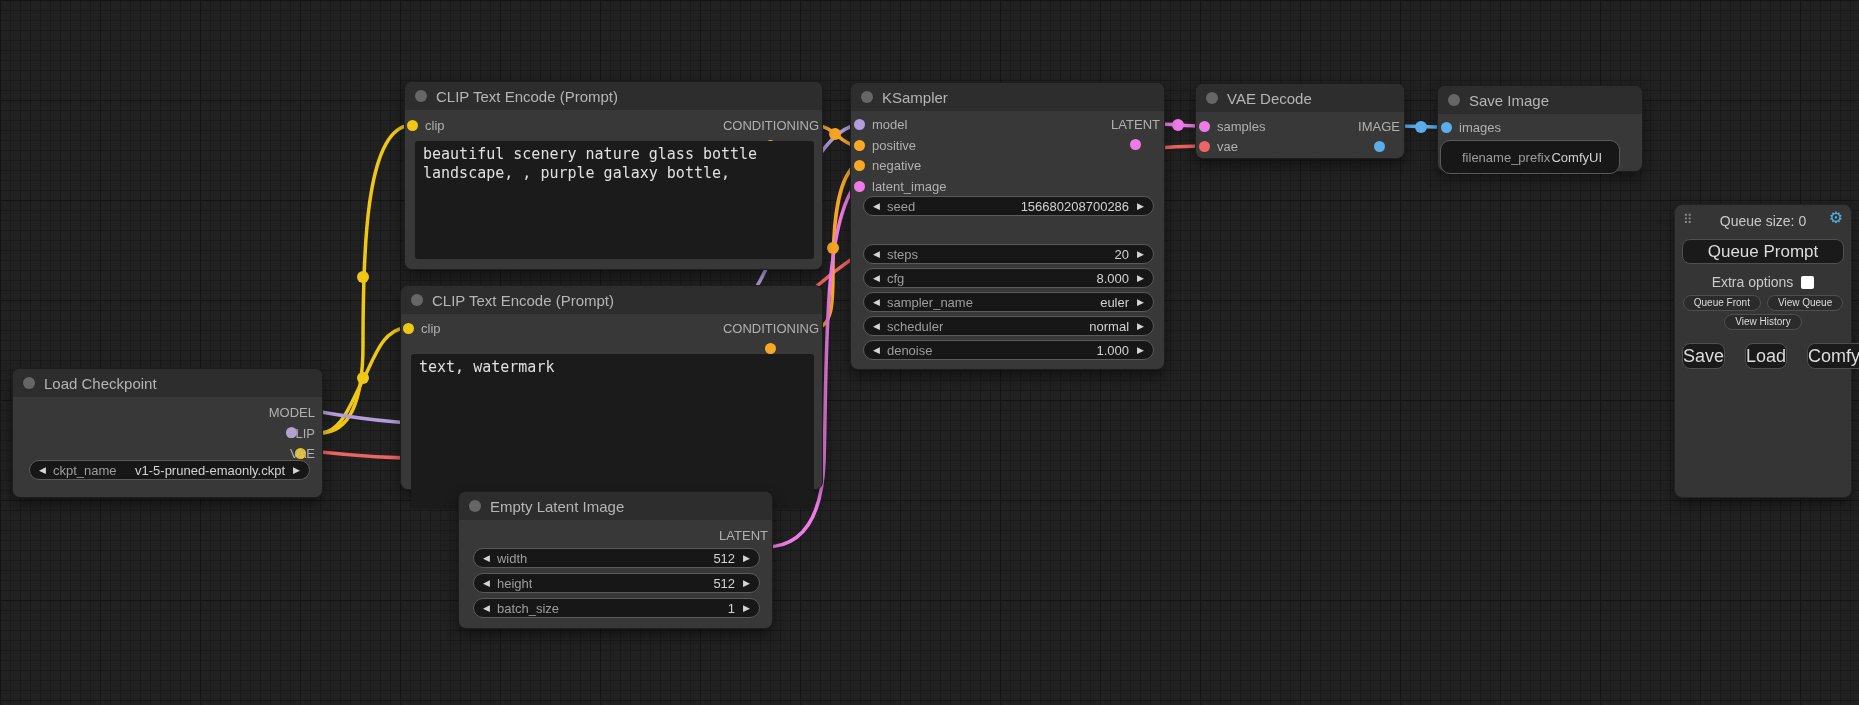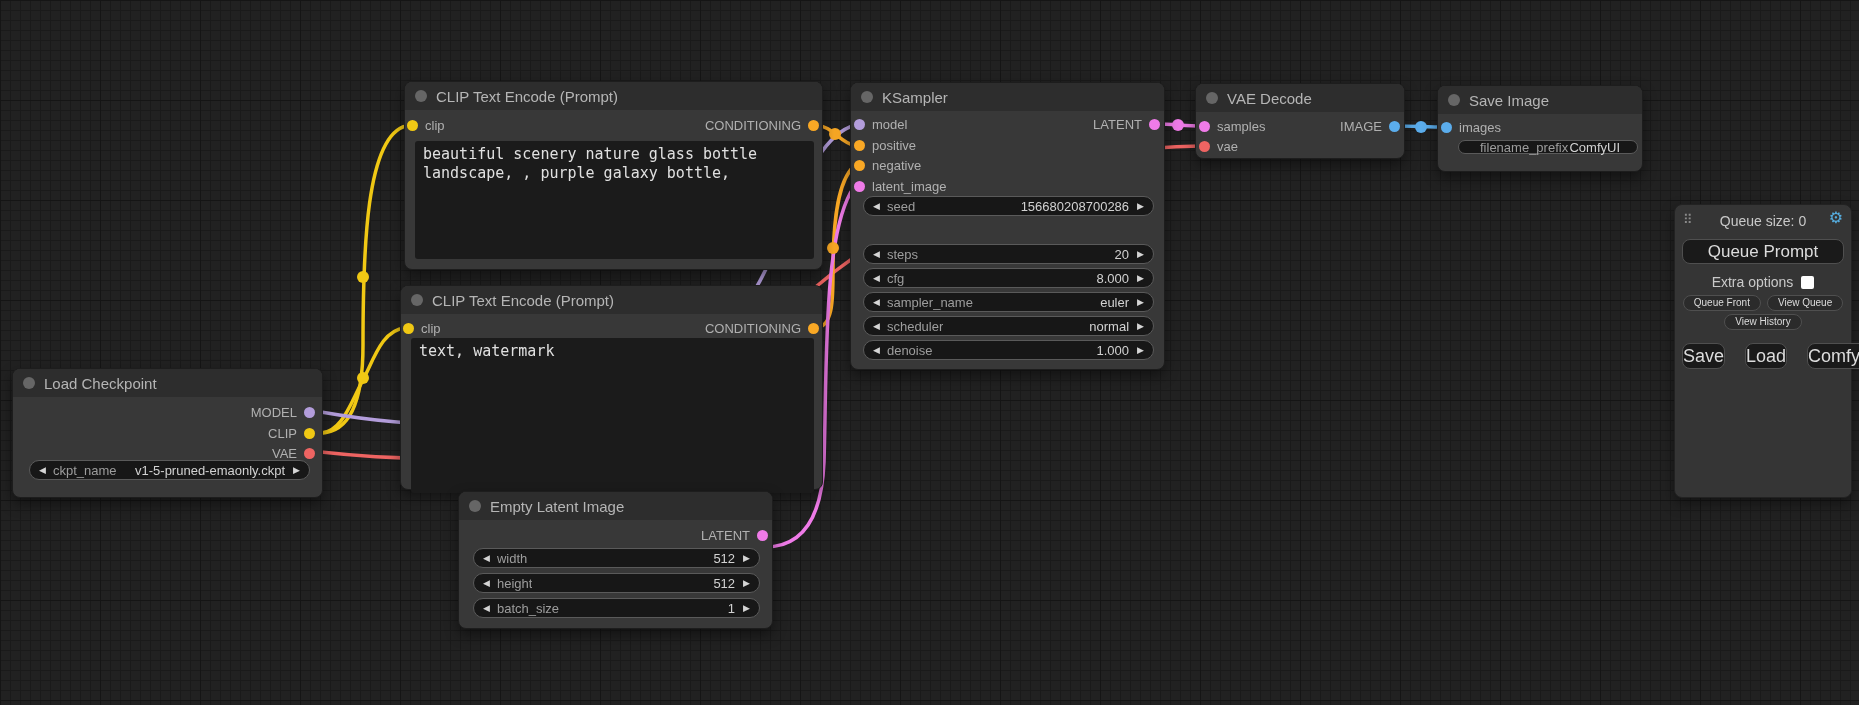--- a/index.html
+++ b/index.html
@@ -19,21 +19,21 @@
     position:absolute;z-index:2;background:#383838;border-radius:8px;
     border:1px solid #1d1d1d;box-shadow:0 6px 14px rgba(0,0,0,.45);
   }
   .node-header{
     height:28px;background:#2d2d2d;border-radius:7px 7px 0 0;
     display:flex;align-items:center;padding:0 10px;gap:9px;
   }
   .collapse-dot{width:12px;height:12px;border-radius:50%;background:#666;flex:0 0 auto;}
   .node-title{color:#b5b5b5;font-size:15px;white-space:nowrap;}
   .port{position:absolute;display:flex;align-items:center;gap:7px;color:#b0b0b0;font-size:13px;white-space:nowrap;}
-  .port.out{flex-direction:row;justify-content:flex-end;}
+  .port.out{flex-direction:column;justify-content:flex-end;}
   .pdot{width:11px;height:11px;border-radius:50%;flex:0 0 auto;}
   .widget{
     position:absolute;height:20px;background:#171717;border:1px solid #5a5a5a;border-radius:10px;
     display:flex;align-items:center;padding:0 9px;font-size:13px;color:#a5a5a5;
   }
   .widget .arrow{color:#d5d5d5;font-size:9px;line-height:1;flex:0 0 auto;}
   .widget .wlabel{margin-left:7px;color:#9d9d9d;white-space:nowrap;overflow:hidden;}
   .widget .wlabel.noarrow{margin-left:12px;}
   .widget .wvalue{margin-left:auto;margin-right:8px;color:#d2d2d2;white-space:nowrap;}
   .widget .wvalue.tight{margin-right:4px;}
@@ -139,21 +139,21 @@
       <span class="node-title">CLIP Text Encode (Prompt)</span>
     </div>
     <div class="port" style="left:2px;top:35px;">
       <span class="pdot" style="background: rgb(240, 200, 20);"></span>
       <span>clip</span>
     </div>
     <div class="port out" style="right:3px;top:35px;">
       <span>CONDITIONING</span>
       <span class="pdot" style="background: rgb(249, 168, 37);"></span>
     </div>
-    <div class="prompt-text" style="left:10px;top:52px;width:403px;height:155px;">text, watermark</div>
+    <div class="prompt-text" style="left:10px;top:68px;width:403px;height:155px;">text, watermark</div>
   </div>
 
   <div class="node" style="left:458px;top:491px;width:315px;height:138px;">
     <div class="node-header">
       <span class="collapse-dot"></span>
       <span class="node-title">Empty Latent Image</span>
     </div>
     <div class="port out" style="right:4px;top:36px;">
       <span>LATENT</span>
       <span class="pdot" style="background: rgb(239, 123, 232);"></span>
@@ -263,21 +263,21 @@
 
   <div class="node" style="left:1437px;top:85px;width:206px;height:87px;">
     <div class="node-header">
       <span class="collapse-dot"></span>
       <span class="node-title">Save Image</span>
     </div>
     <div class="port" style="left:3px;top:34px;">
       <span class="pdot" style="background: rgb(91, 173, 236);"></span>
       <span>images</span>
     </div>
-    <div class="widget" style="left:20px;top:54px;width:180px;height:14px;">
+    <div class="widget" style="left:2px;top:54px;width:180px;height:34px;">
       <span class="wlabel noarrow">filename_prefix</span>
       <span class="wvalue">ComfyUI</span>
     </div>
   </div>
 
   <div id="queue-panel">
     <div class="qp-header">
       <span class="drag-handle">⠿</span>
       <span class="qp-title">Queue size: 0</span>
       <span class="gear" style="color: rgb(86, 174, 224);">⚙</span>

